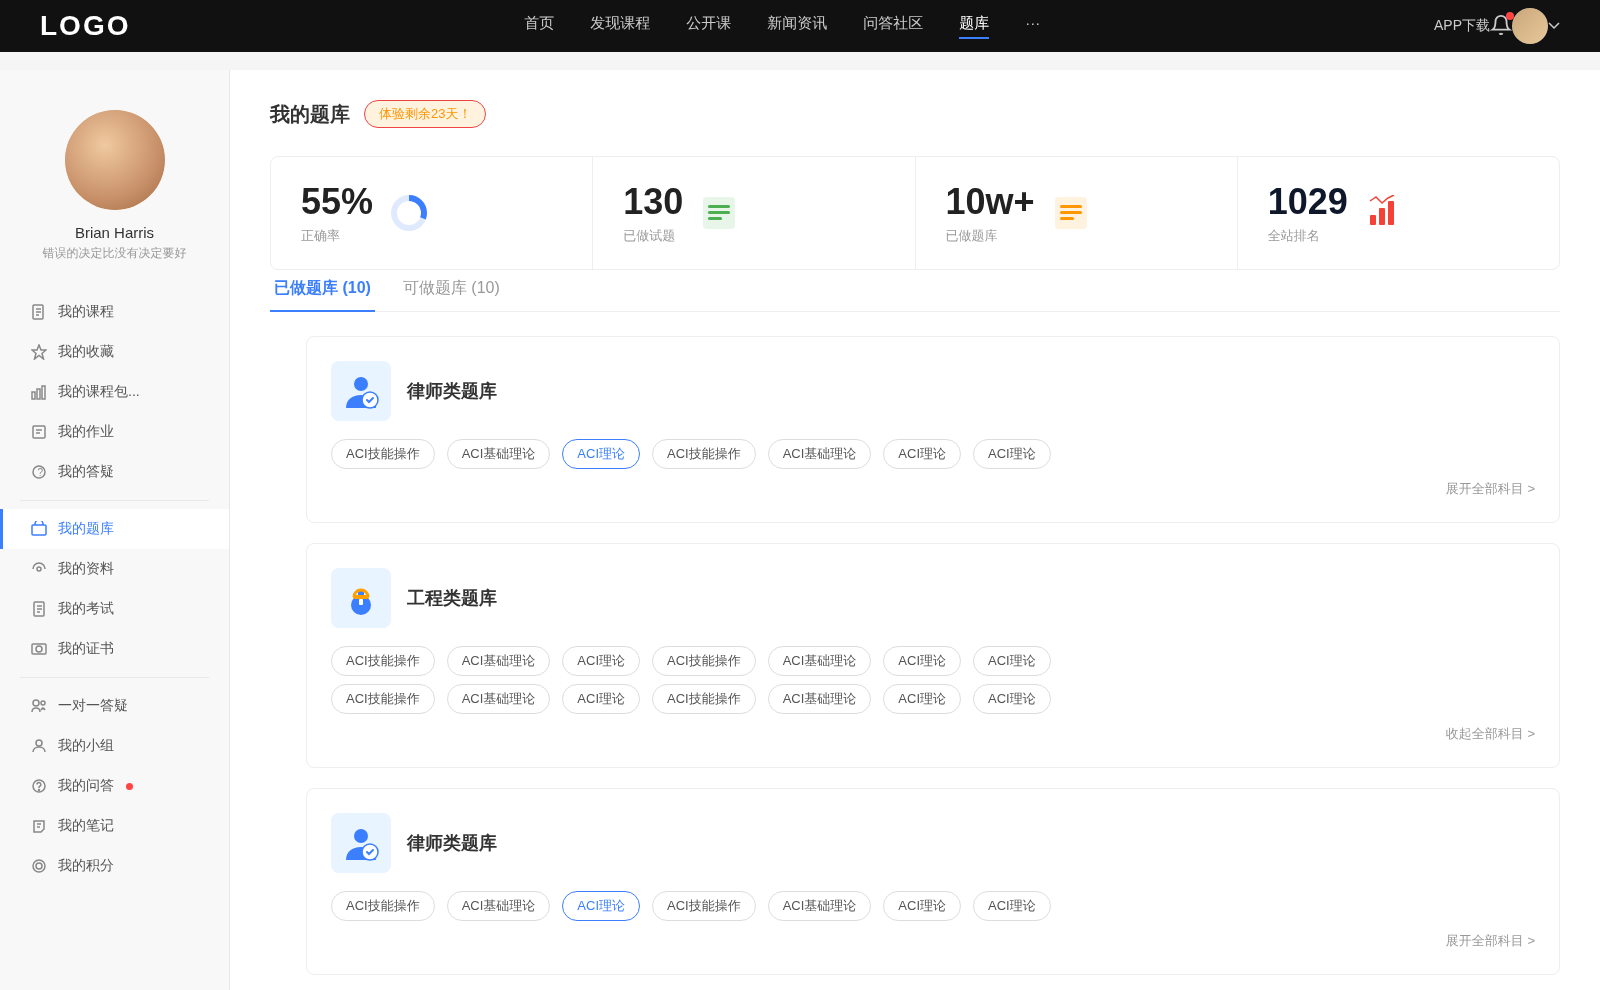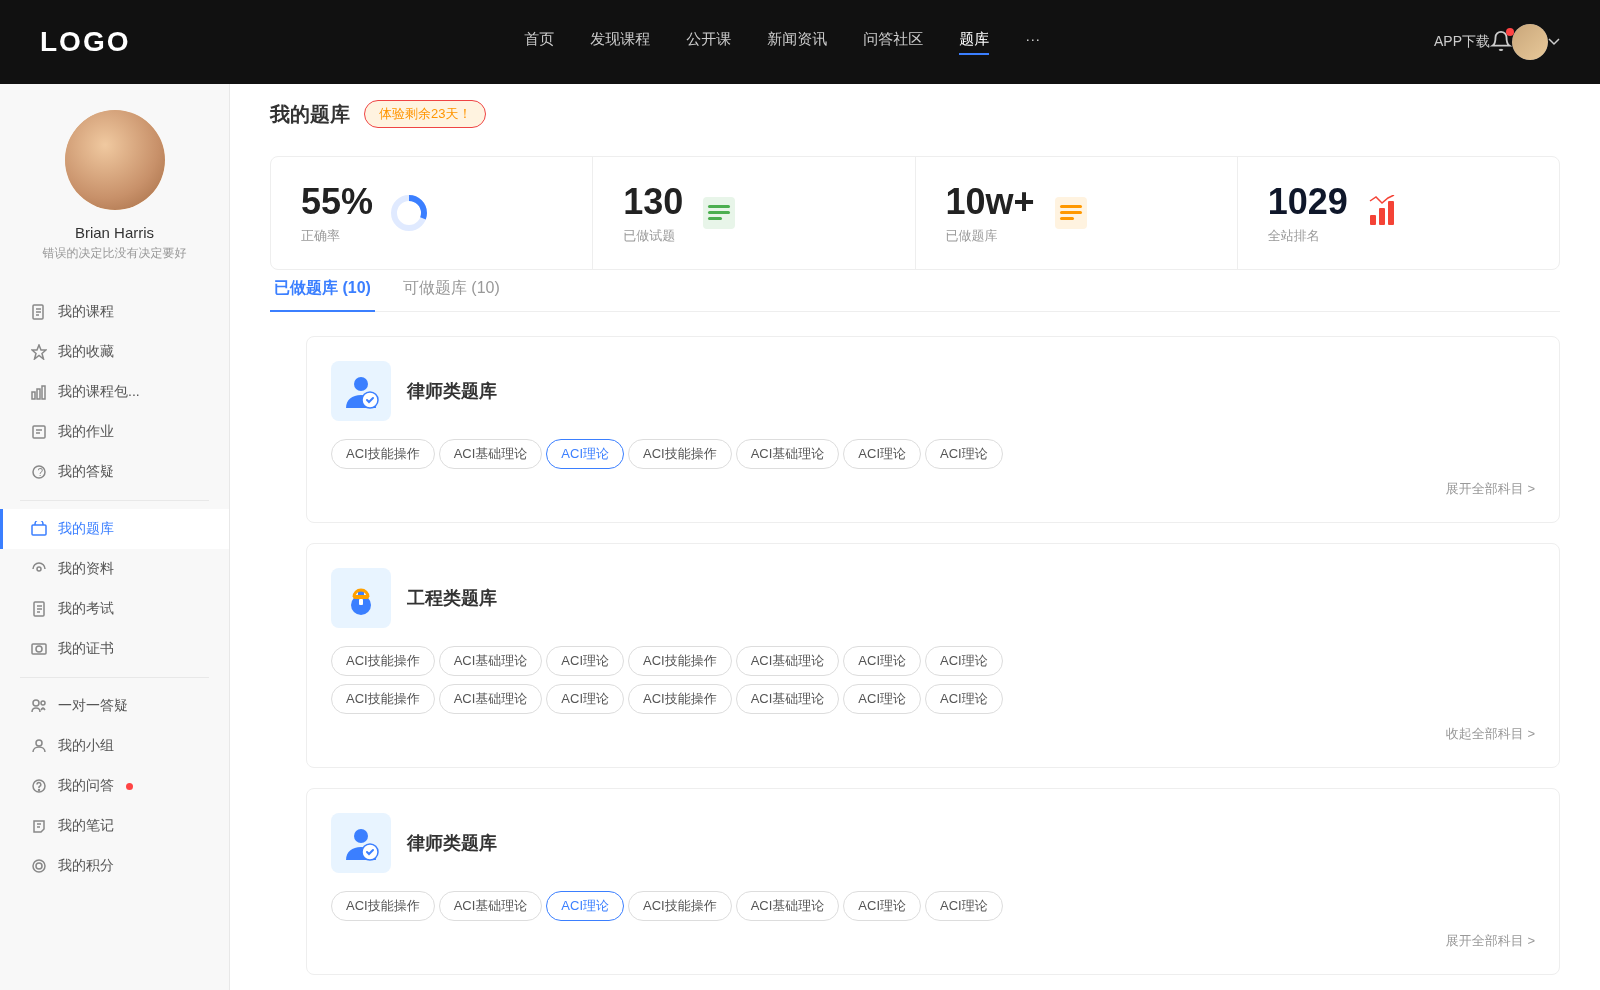--- a/index.html
+++ b/index.html
@@ -1,19 +1,19 @@
 <!DOCTYPE html>
 <html><head>
   <meta charset="utf-8">
   <style>
     * { box-sizing: border-box; margin: 0; padding: 0; }
     body { font-family: 'PingFang SC', 'Microsoft YaHei', sans-serif; background: #f5f5f5; color: #333; }
 
     
-    .header { background: #111; height: 84px; display: flex; align-items: center; padding: 0 40px; justify-content: space-between; position: fixed; top: 0; left: 0; right: 0; z-index: 100; }
+    .header { background: #111; height: 52px; display: flex; align-items: center; padding: 0 40px; justify-content: space-between; position: fixed; top: 0; left: 0; right: 0; z-index: 100; }
     .header-logo { color: #fff; font-size: 28px; font-weight: bold; letter-spacing: 2px; }
     .header-nav { display: flex; gap: 36px; }
     .header-nav a { color: #ccc; text-decoration: none; font-size: 15px; cursor: pointer; }
     .header-nav a.active { color: #fff; border-bottom: 2px solid #3b7fff; padding-bottom: 4px; }
     .header-right { display: flex; align-items: center; color: #ccc; font-size: 14px; }
     .header-right .app-download { cursor: pointer; }
     .bell-icon { position: relative; cursor: pointer; }
     .bell-dot { position: absolute; top: -2px; right: -2px; width: 8px; height: 8px; background: #ff4444; border-radius: 50%; }
     .avatar-wrap { width: 36px; height: 36px; border-radius: 50%; overflow: hidden; background: #888; cursor: pointer; display: flex; align-items: center; justify-content: center; }
     .avatar-img { width: 36px; height: 36px; border-radius: 50%; background: linear-gradient(135deg, #c9a67a, #e8c99a); }
@@ -52,21 +52,21 @@
     .tabs-row { display: flex; gap: 24px; margin-bottom: 24px; border-bottom: 1px solid #eee; }
     .tab { padding: 8px 4px 12px; font-size: 16px; cursor: pointer; color: #999; position: relative; }
     .tab.active { color: #3b7fff; font-weight: 600; }
     .tab.active::after { content: ''; position: absolute; bottom: -1px; left: 0; right: 0; height: 2px; background: #3b7fff; }
 
     
     .bank-section { border: 1px solid #eee; border-radius: 8px; margin-bottom: 20px; padding: 24px; margin-left: 36px; }
     .bank-header { display: flex; align-items: center; gap: 16px; margin-bottom: 18px; }
     .bank-icon { width: 60px; height: 60px; background: #e8f4ff; border-radius: 8px; display: flex; align-items: center; justify-content: center; }
     .bank-title { font-size: 18px; font-weight: 600; color: #333; }
-    .bank-tags-row { display: flex; flex-wrap: wrap; gap: 4px; margin-bottom: 6px; }
+    .bank-tags-row { display: flex; flex-wrap: wrap; gap: 12px; margin-bottom: 6px; }
     .bank-tag { padding: 5px 14px; border: 1px solid #ddd; border-radius: 20px; font-size: 13px; color: #555; cursor: pointer; }
     .bank-tag.highlighted { border-color: #3b7fff; color: #3b7fff; }
     .bank-footer { text-align: right; margin-top: 10px; }
     .expand-link { color: #999; font-size: 13px; cursor: pointer; }
   </style>
 </head>
 <body>
 
 <header class="header">
   <div class="header-logo">LOGO</div>

